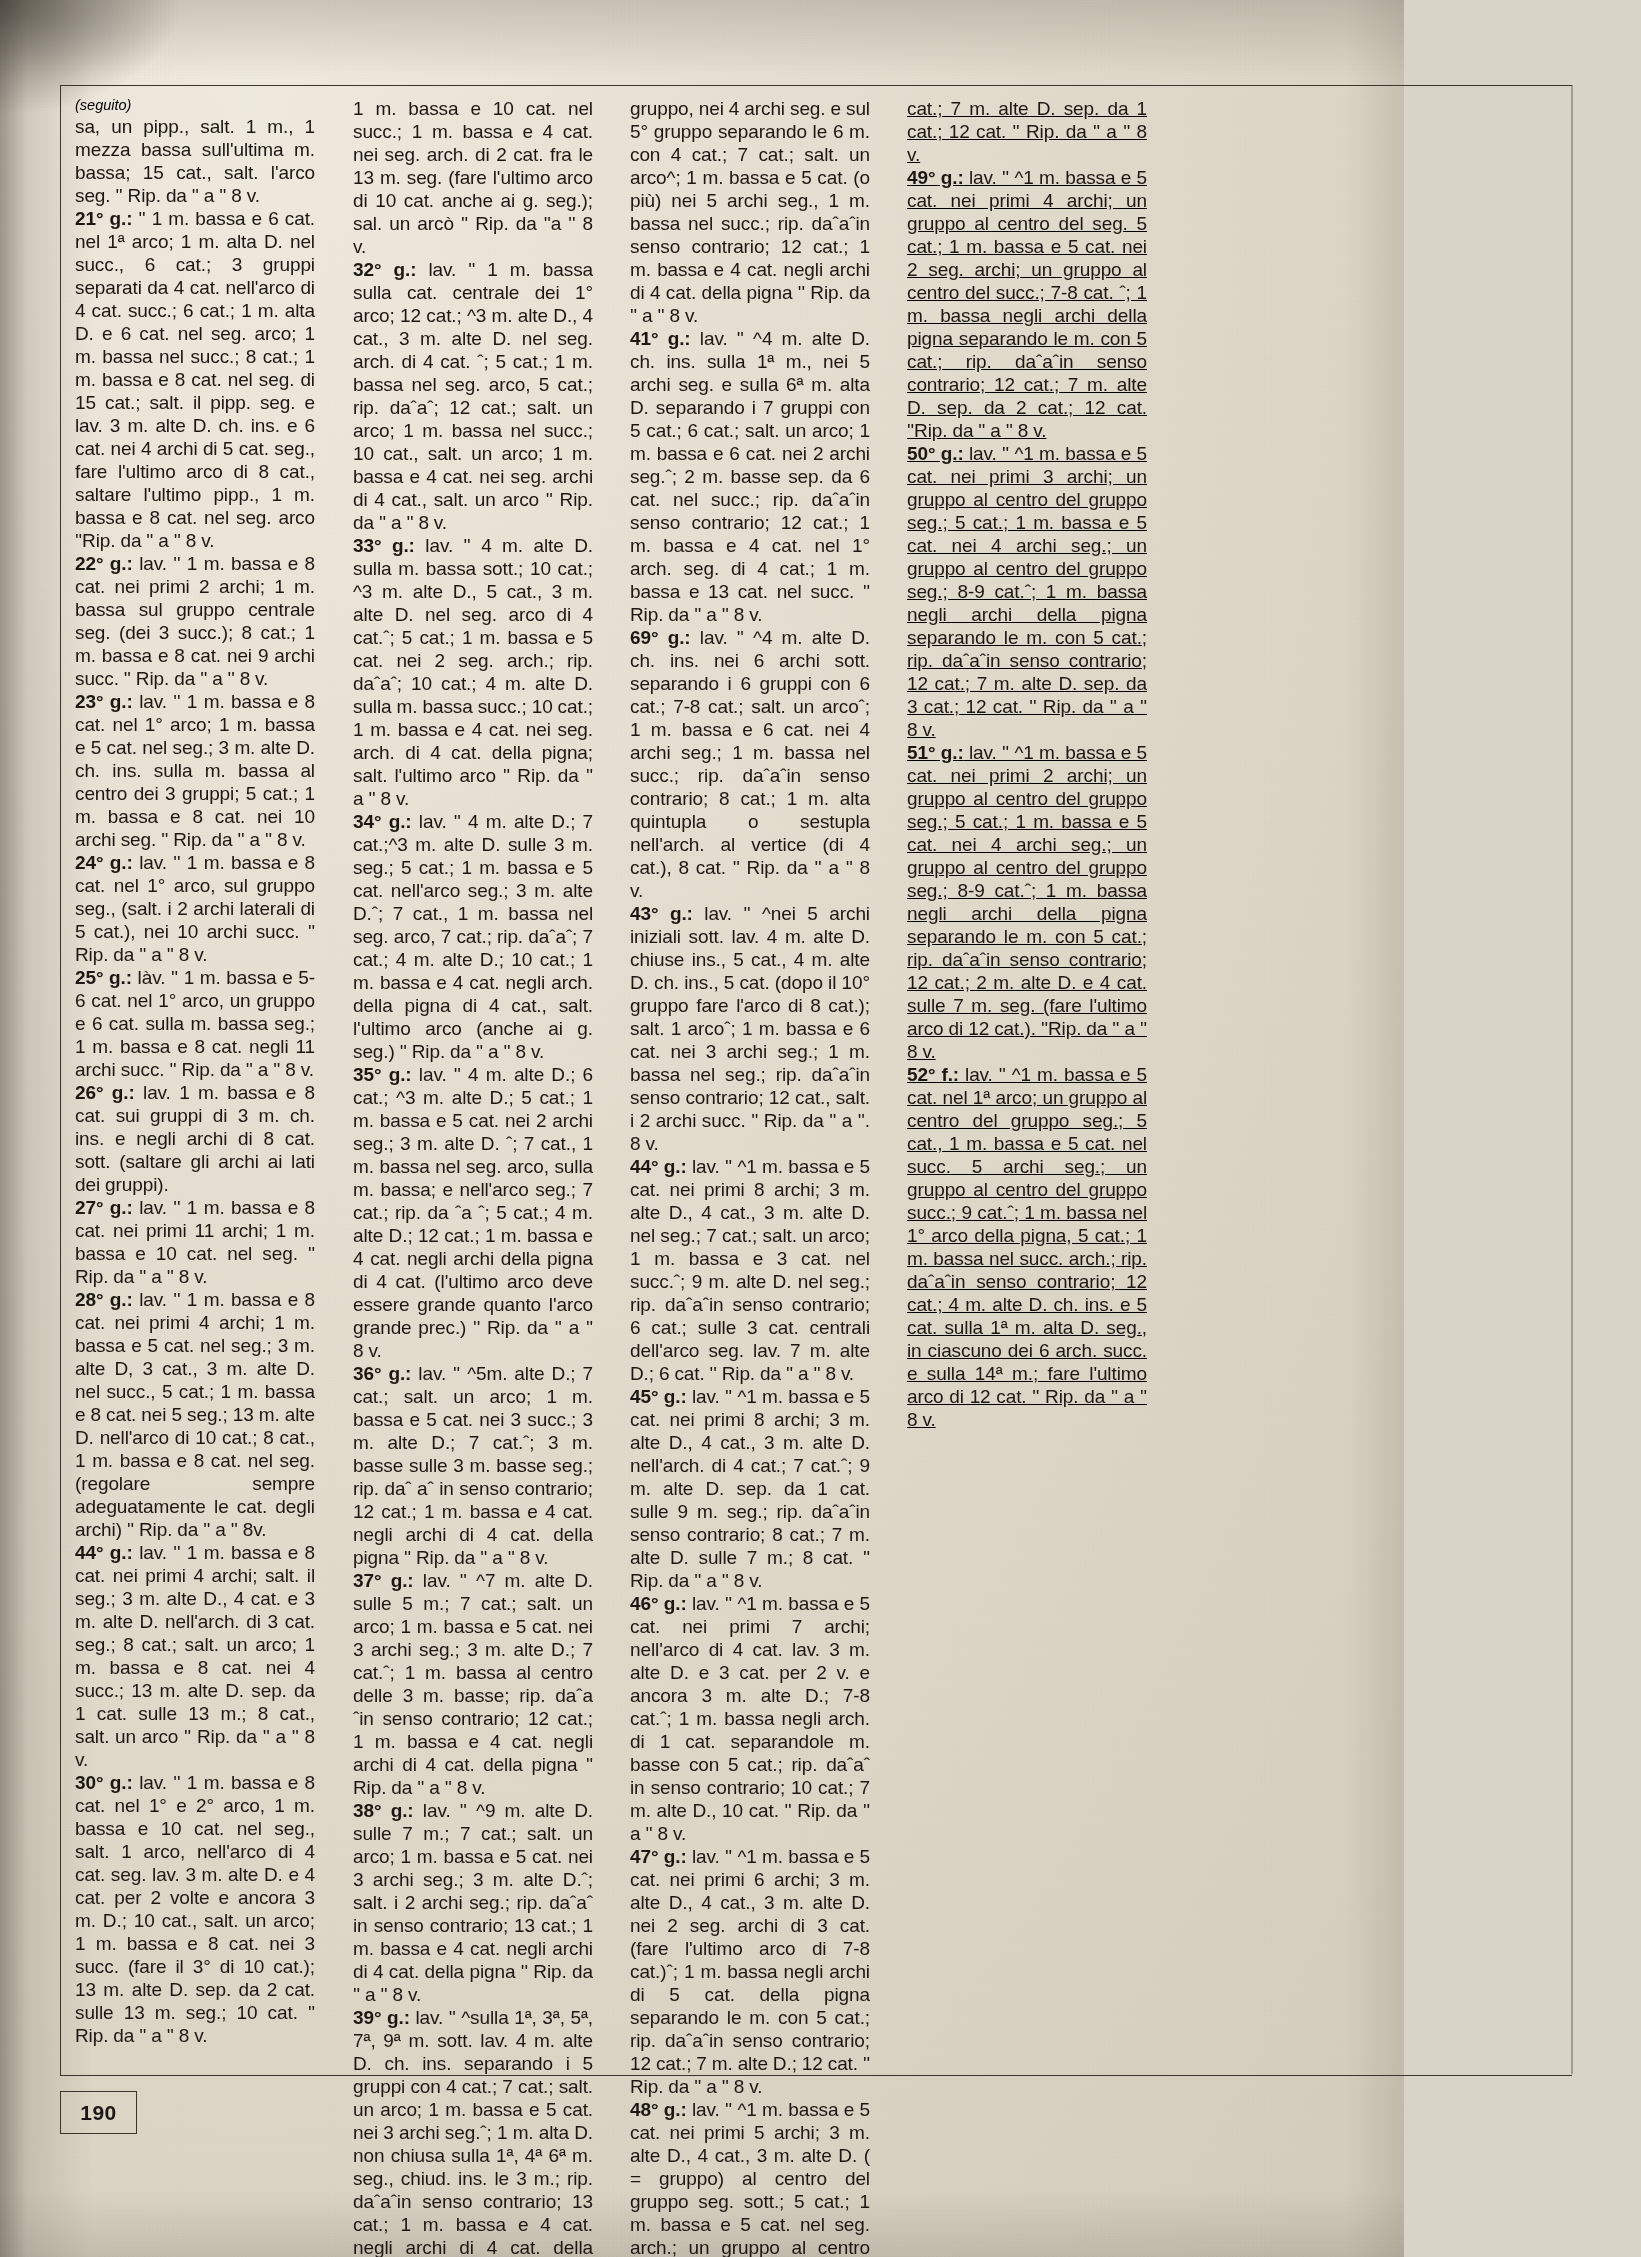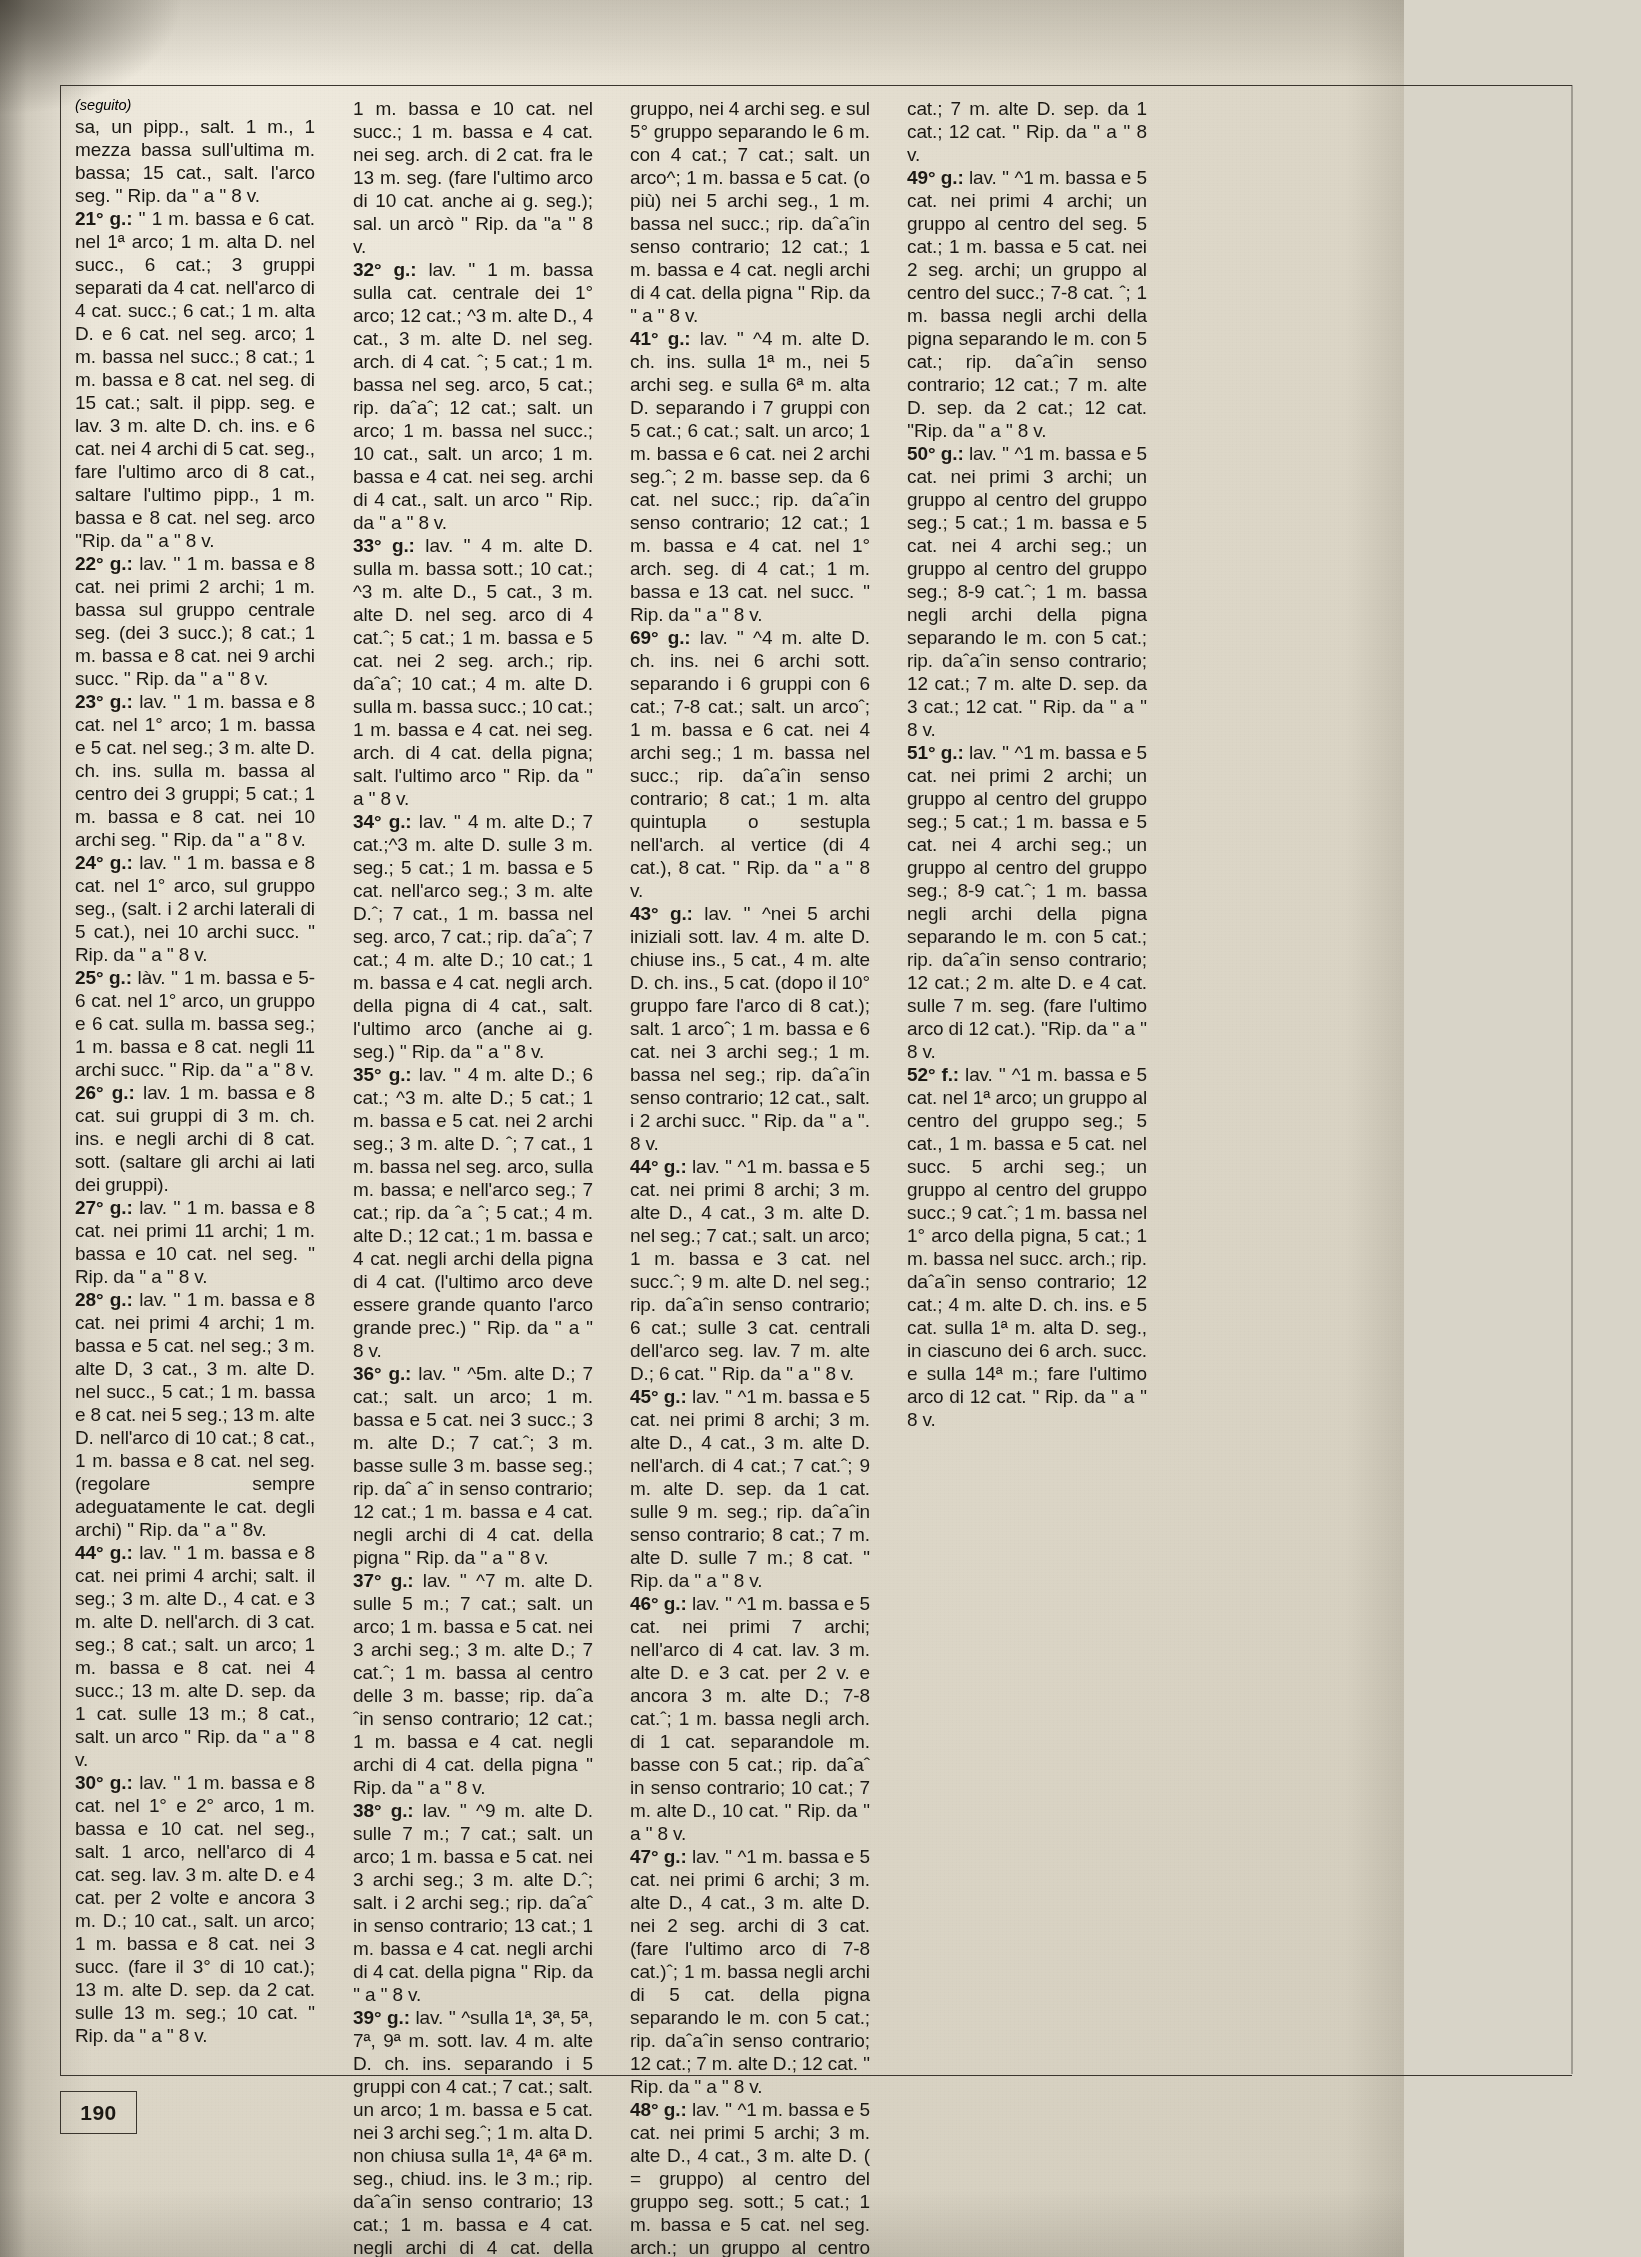--- a/index.html
+++ b/index.html
@@ -43,21 +43,21 @@
   }
   #content{
     position:absolute;left:75px;top:97px;width:1506px;height:1970px;
   }
   .colblock{
     position:absolute;top:0;width:240px;
   }
   .c1{left:0;}
   .c2{left:278px;}
   .c3{left:555px;}
-  .c4{left:832px;}
+  .c4{left:832px;text-decoration:underline;}
   .col{
     width:240px;
     font-size:19px;
     line-height:23px;
     color:#1b1813;
     text-align:justify;
     text-justify:inter-word;
     letter-spacing:-0.1px;
     word-spacing:-0.2px;
   }

